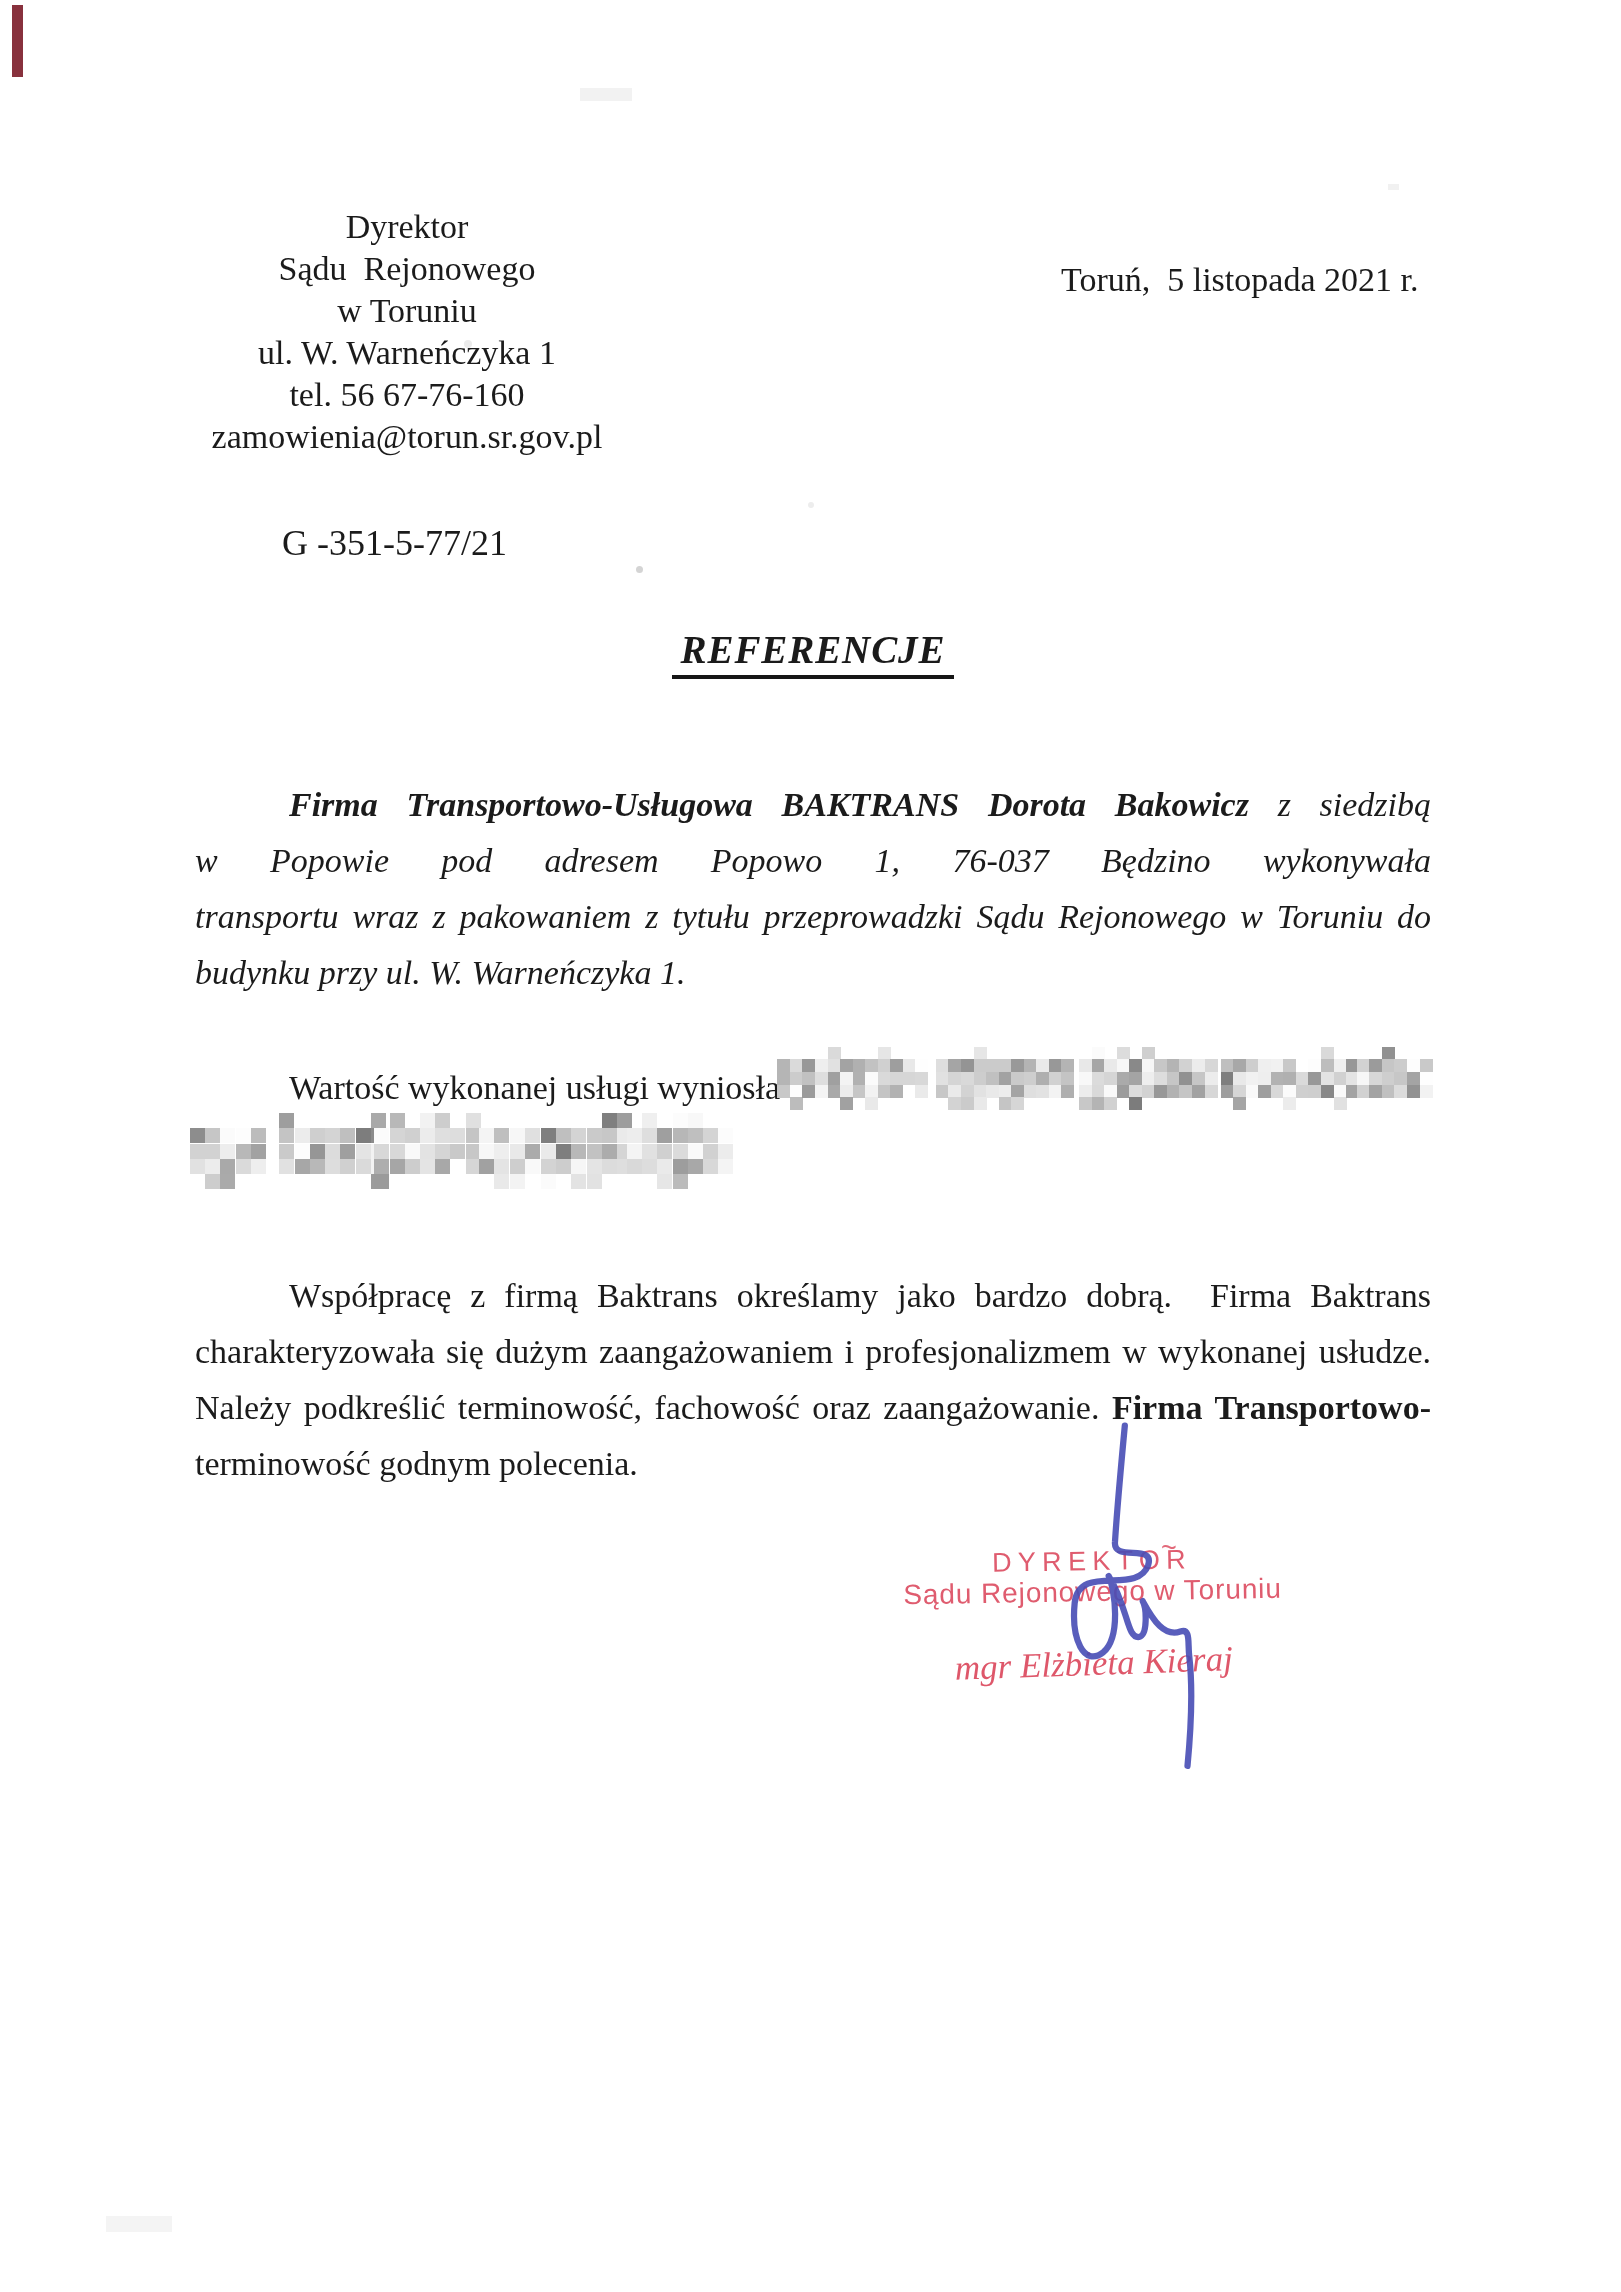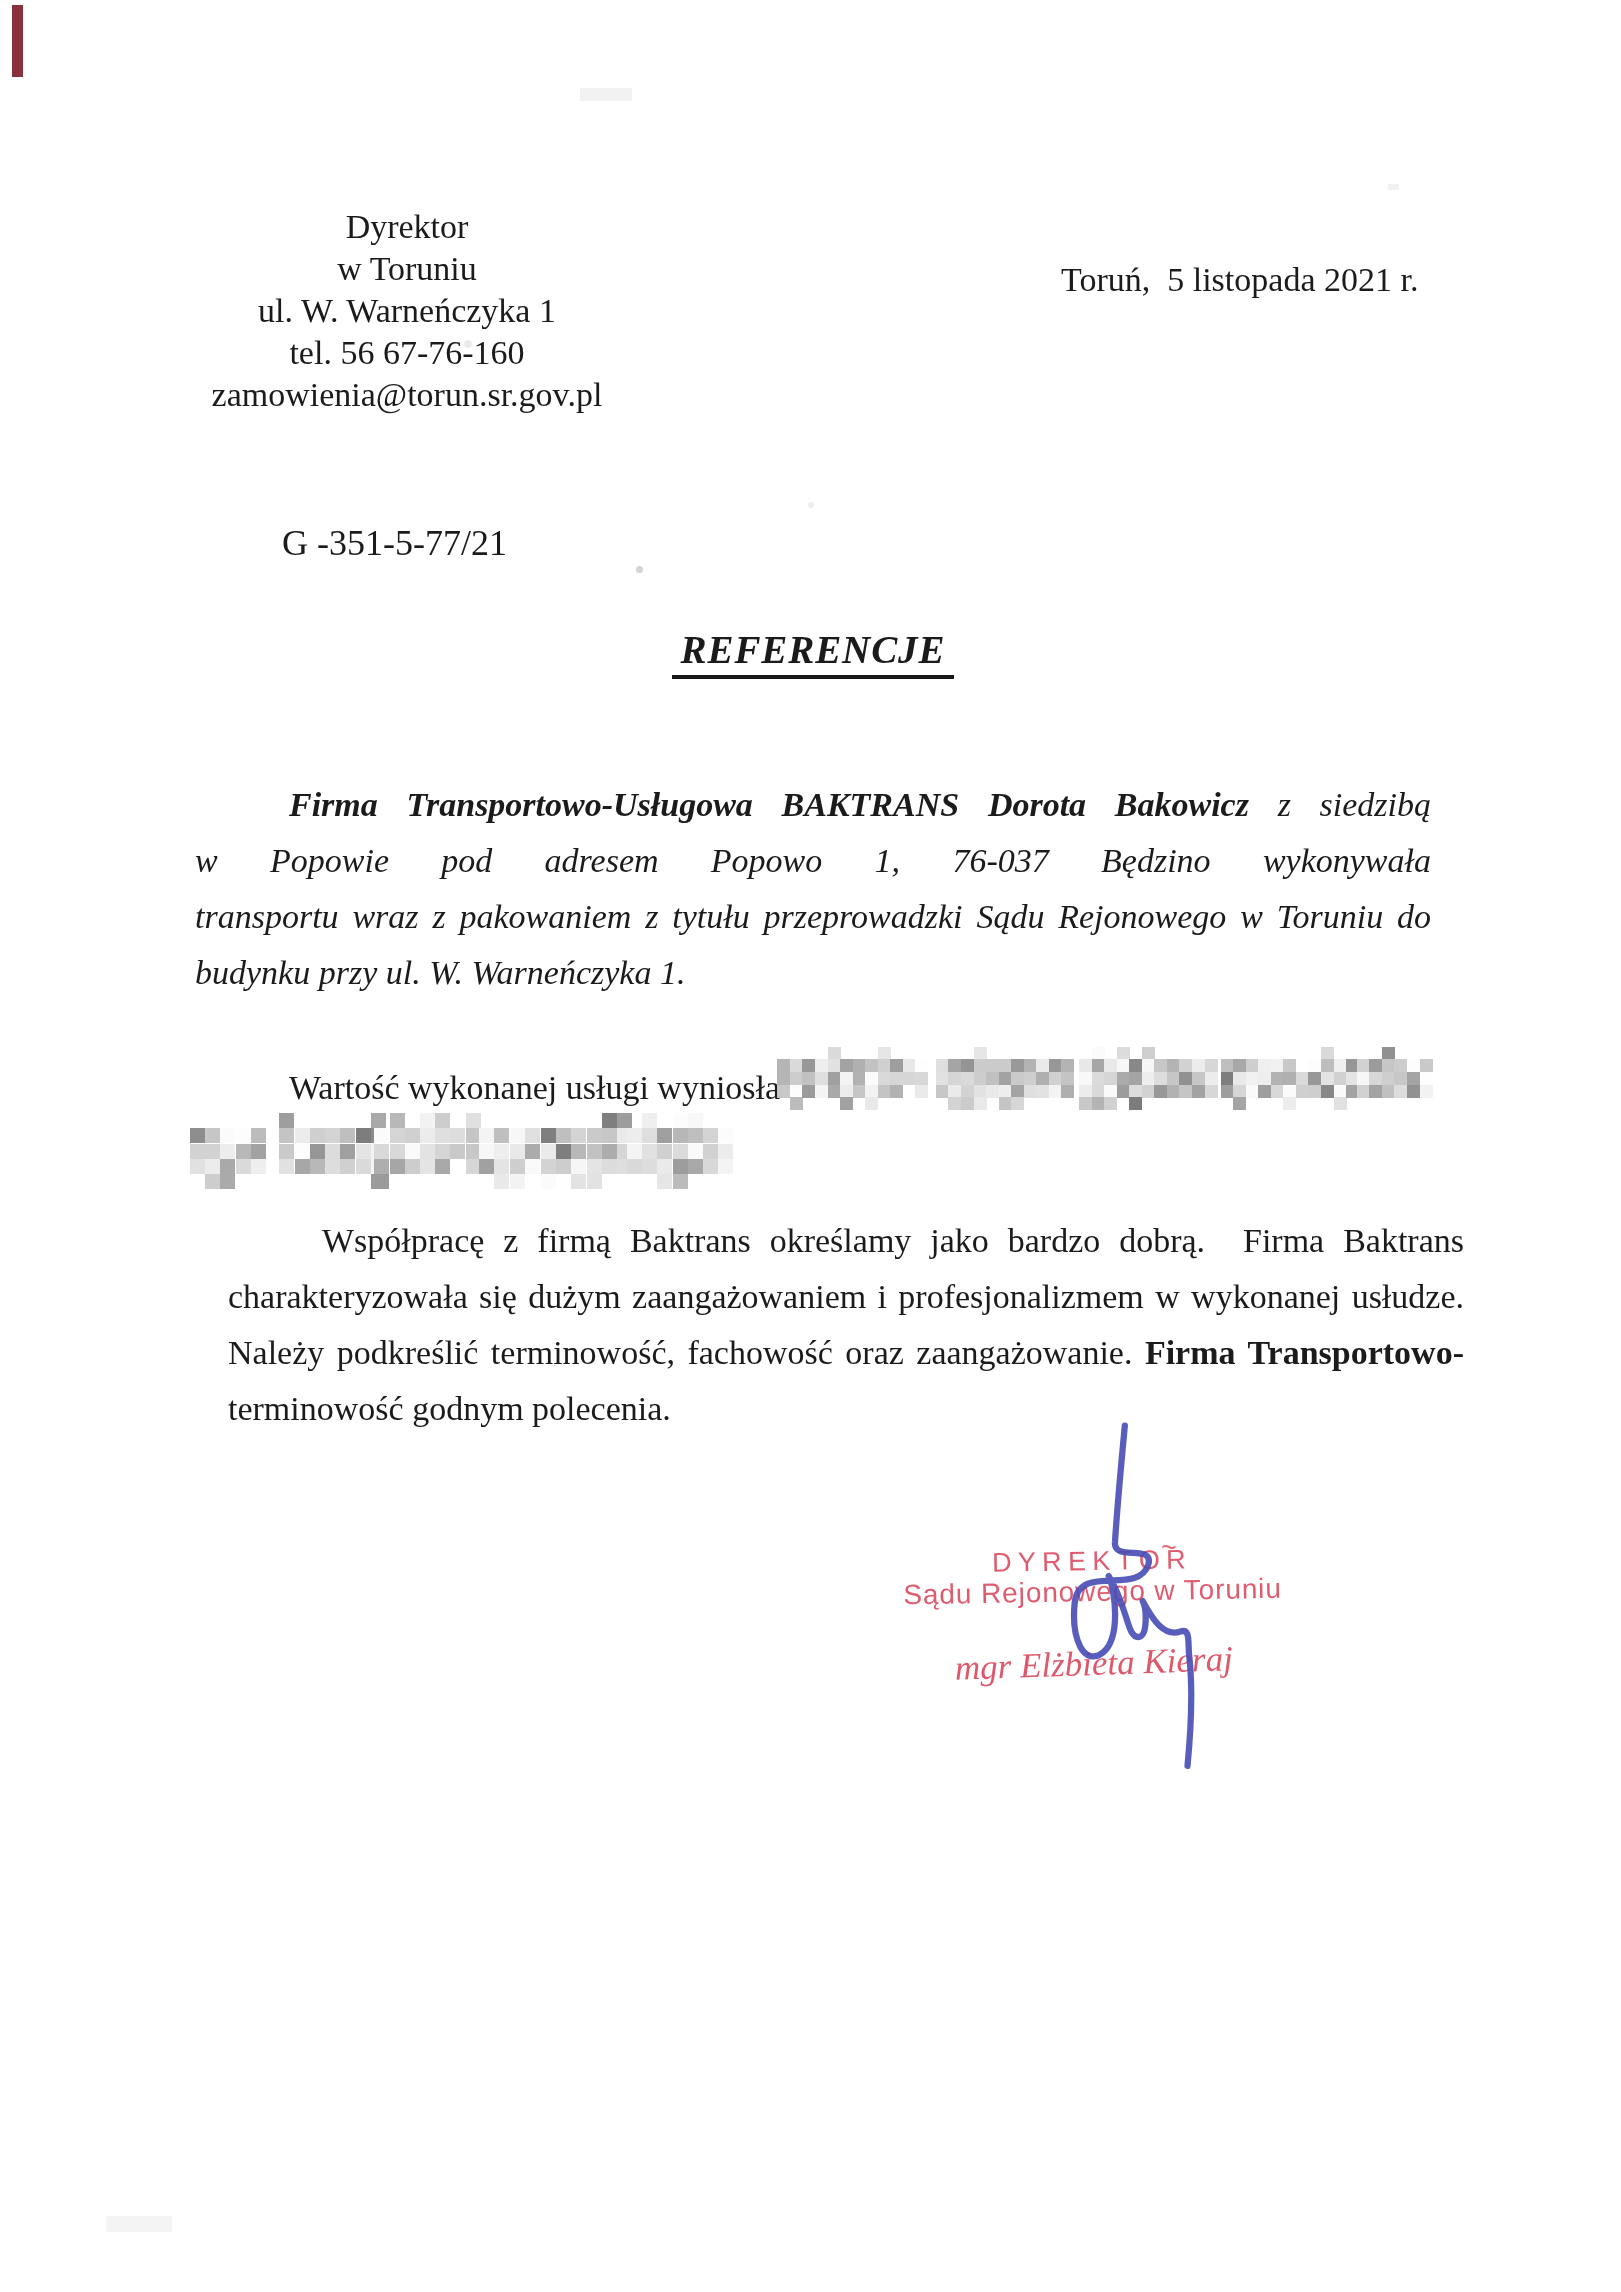--- a/index.html
+++ b/index.html
@@ -47,20 +47,21 @@
 </style>
 </head>
 <body>
 
 <div id="page">
 
   <div id="edge-mark"></div>
 
   <div id="sender">
       <div class="snd-line">Dyrektor</div>
+      <div class="snd-line">Sądu&nbsp; Rejonowego</div>
       <div class="snd-line">w Toruniu</div>
       <div class="snd-line">ul. W. Warneńczyka 1</div>
       <div class="snd-line">tel. 56 67-76-160</div>
       <div class="snd-line">zamowienia@torun.sr.gov.pl</div>
     </div>
 
   <div id="date-line">Toruń,&nbsp; 5 listopada 2021 r.</div>
 
   <div id="case-number">G -351-5-77/21</div>
 
@@ -71,21 +72,21 @@
   <div id="body-paras">
       <div class="para" style="top: 777px; font-style: italic;">
         <div class="bline ind"><b>Firma Transportowo-Usługowa BAKTRANS Dorota Bakowicz</b><span> z siedzibą</span></div>
         <div class="bline"><span>w Popowie pod adresem Popowo 1, 76-037 Będzino wykonywała</span></div>
         <div class="bline"><span>transportu wraz z pakowaniem z tytułu przeprowadzki Sądu Rejonowego w Toruniu do</span></div>
         <div class="bline noj"><span>budynku przy ul. W. Warneńczyka 1.</span></div>
       </div>
       <div class="para" style="top: 1060px;">
         <div class="bline noj ind"><span>Wartość wykonanej usługi wyniosła</span></div>
       </div>
-      <div class="para" style="top: 1213px; margin-left: 33px;">
+      <div class="para" style="top: 1268px;">
         <div class="bline ind"><span>Współpracę z firmą Baktrans określamy jako bardzo dobrą.&nbsp; Firma Baktrans</span></div>
         <div class="bline"><span>charakteryzowała się dużym zaangażowaniem i profesjonalizmem w wykonanej usłudze.</span></div>
         <div class="bline"><span>Należy podkreślić terminowość, fachowość oraz zaangażowanie. </span><b>Firma Transportowo-</b></div>
         <div class="bline noj"><span>terminowość godnym polecenia.</span></div>
       </div>
     </div>
 
   <div id="redaction-layer">
       <div class="rtile" style="left: 777px; top: 1059px; width: 12.5px; height: 12.5px; background: rgb(181, 181, 181);"></div>
       <div class="rtile" style="left: 777px; top: 1072px; width: 12.5px; height: 12.5px; background: rgb(181, 181, 181);"></div>

